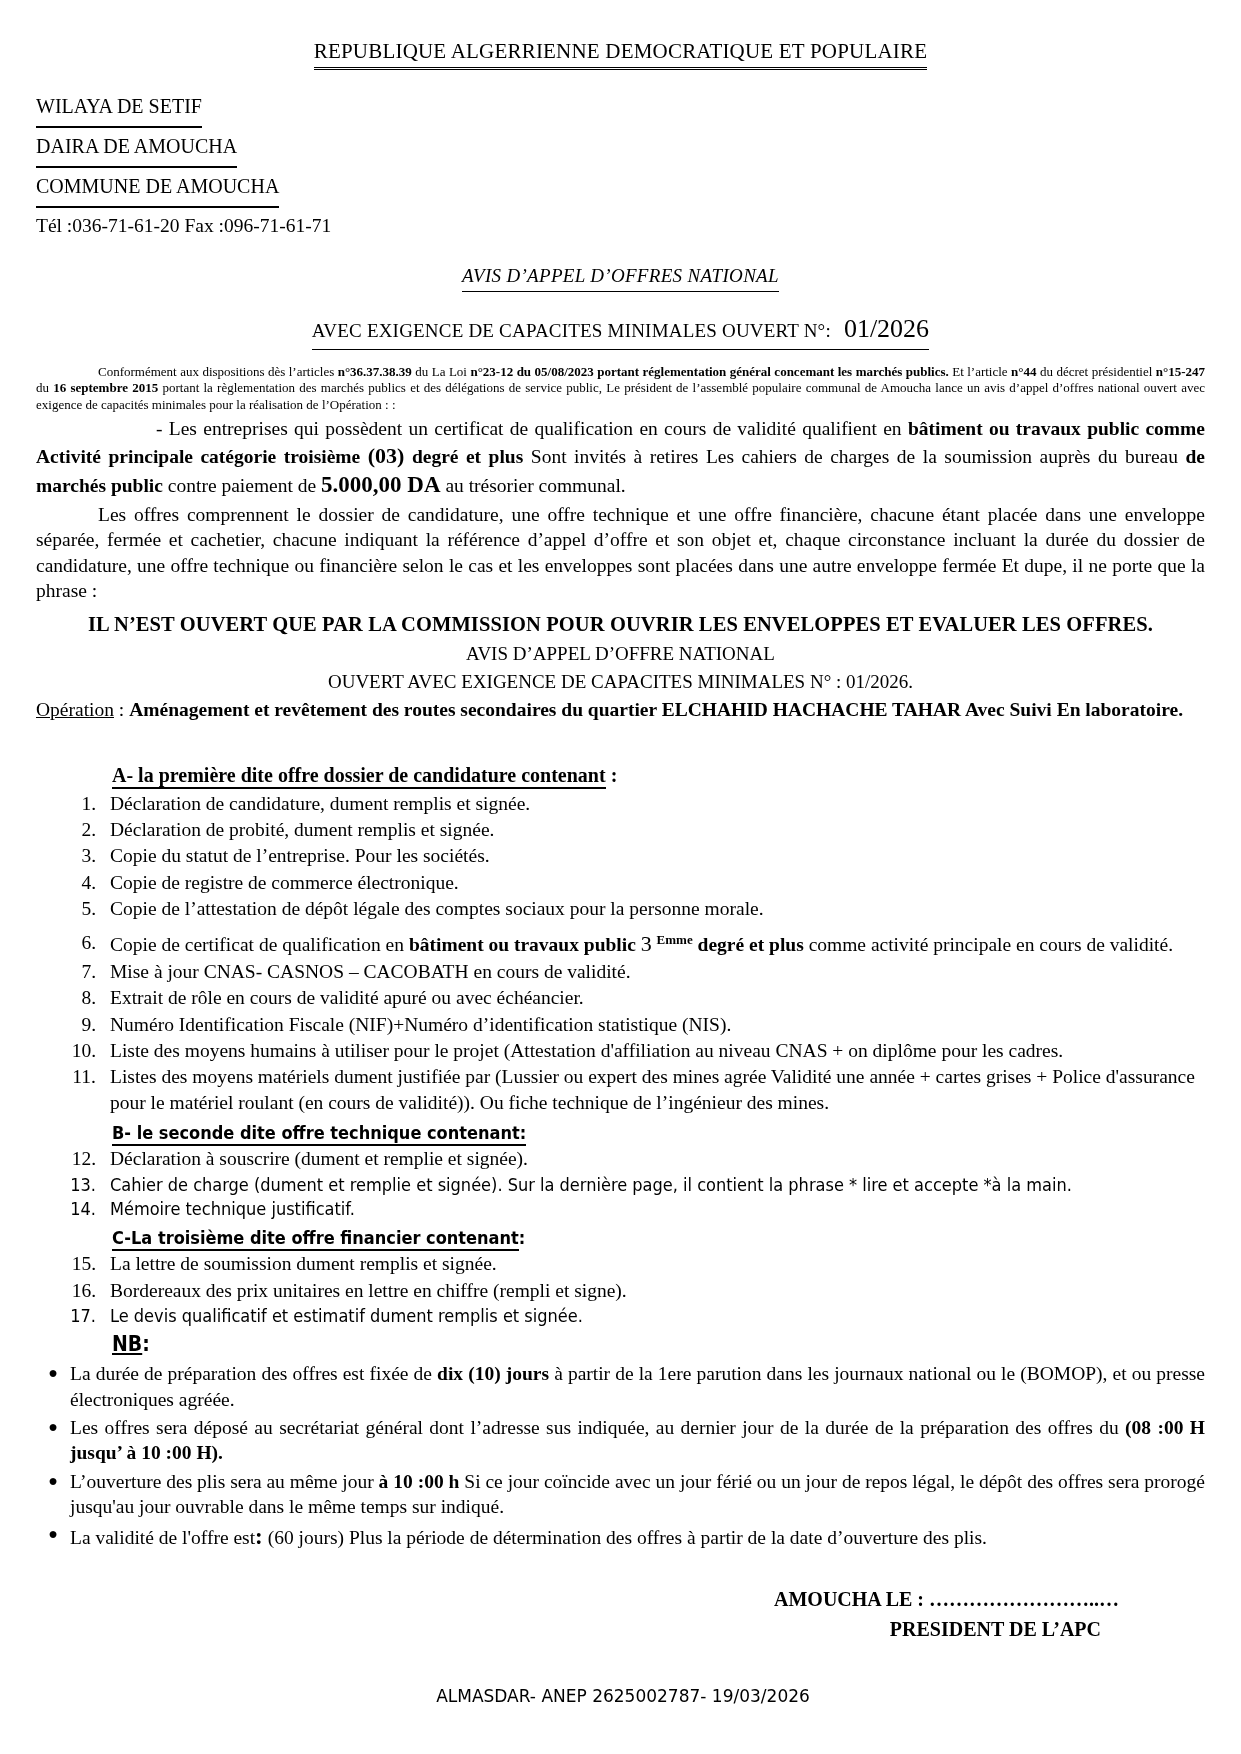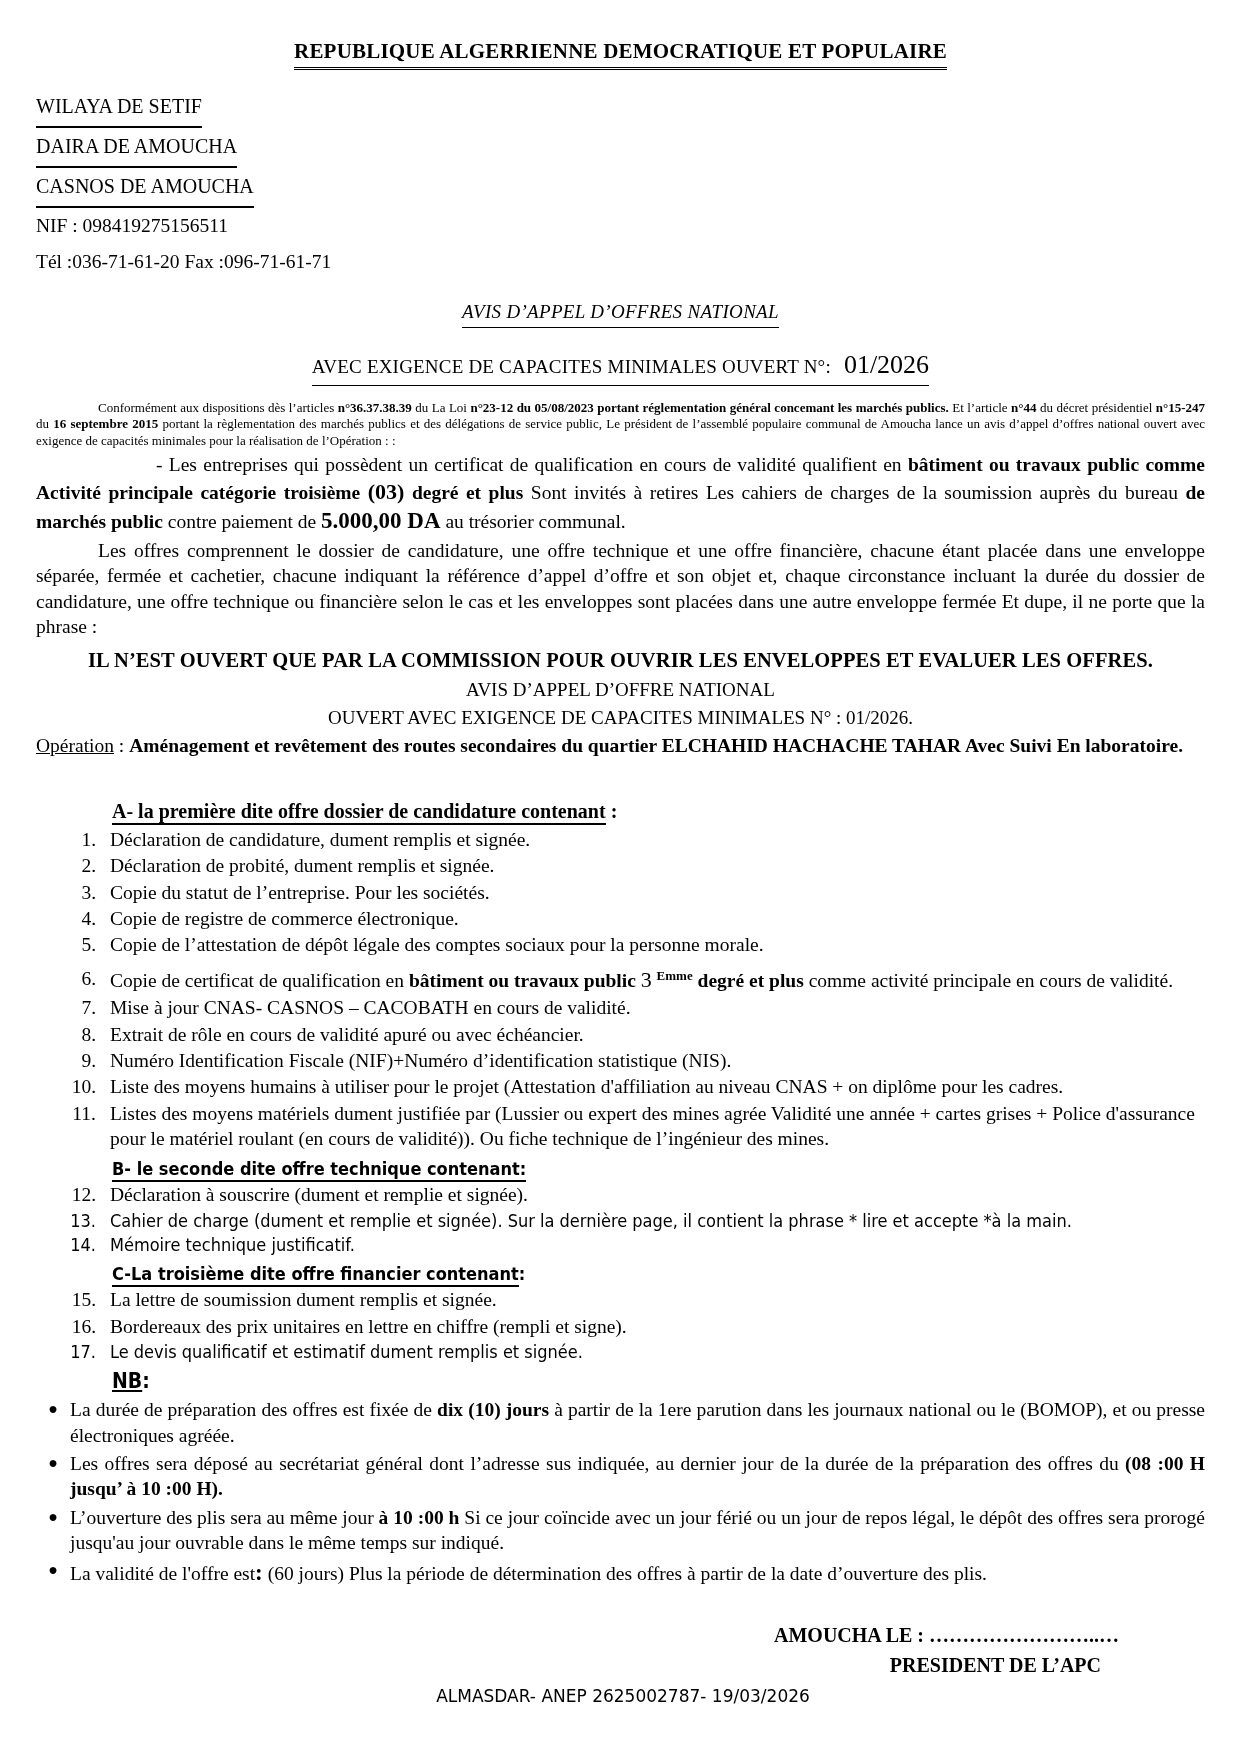--- a/index.html
+++ b/index.html
@@ -26,21 +26,21 @@
   }
 
   
   .b { font-weight: bold; }
   .sc { font-variant: small-caps; }
 
   
   .republique {
     text-align: center;
     font-size: 21px;
-    font-weight: bold;
+    font-weight: normal;
     letter-spacing: .2px;
     margin: 8px 0 0 0;
   }
   .republique span {
     border-bottom: 3px double #000;
     padding-bottom: 2px;
     display: inline-block;
   }
   .admin-block {
     margin-top: 18px;
@@ -242,23 +242,22 @@
   </div>
 
   <div class="admin-block">
     <div class="admin-line">
       <span class="ul">WILAYA DE SETIF</span>
     </div>
     <div class="admin-line">
       <span class="ul">DAIRA DE AMOUCHA</span>
     </div>
     <div class="admin-line">
-      <span class="ul">CASNOS DE AMOUCHA</span>
+      <span class="ul">COMMUNE DE AMOUCHA</span>
     </div>
-    <div class="admin-plain">NIF : 098419275156511</div>
     <div class="admin-plain">Tél :036-71-61-20 Fax :096-71-61-71</div>
   </div>
 
   <div class="avis-title">
     <span>AVIS D’APPEL D’OFFRES NATIONAL</span>
   </div>
 
   <div class="avec-exigence">
     <span class="inner"><span>AVEC EXIGENCE DE CAPACITES MINIMALES OUVERT N°:</span><span class="num">&nbsp;&nbsp;<span>01/2026</span></span></span>
   </div>

